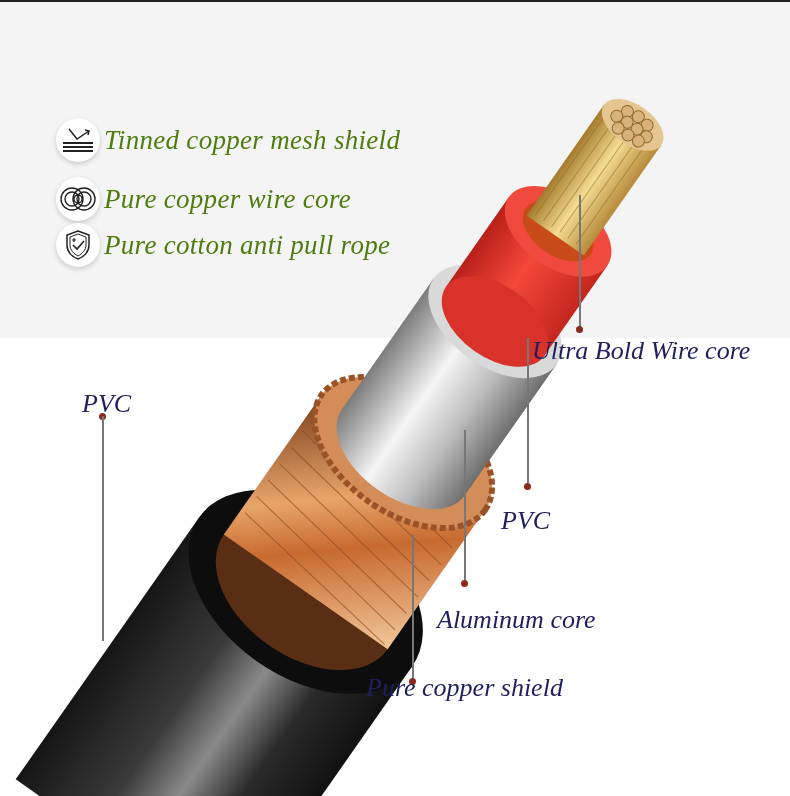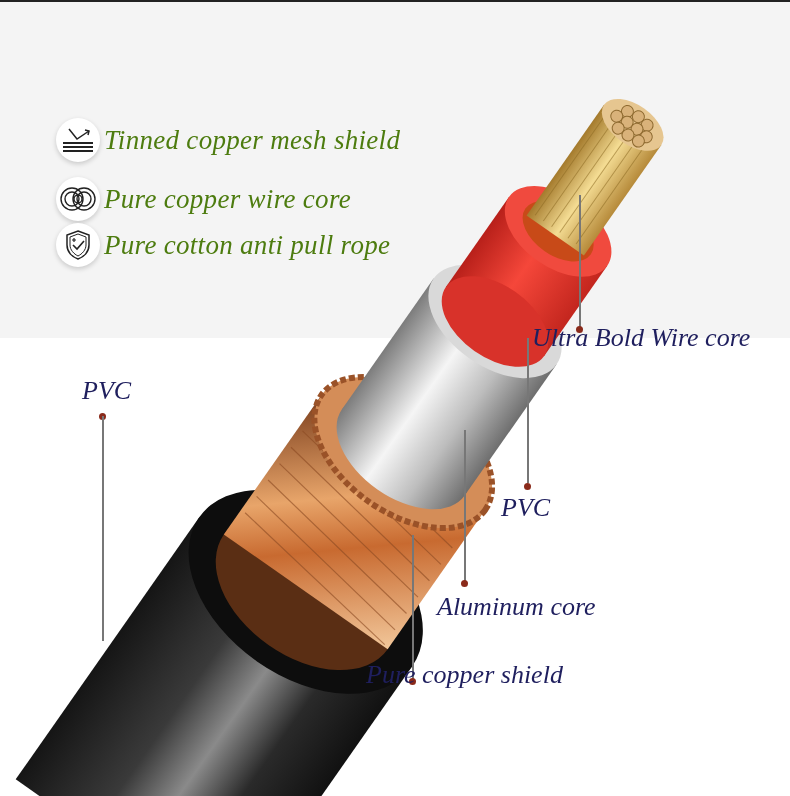--- a/index.html
+++ b/index.html
@@ -3,21 +3,21 @@
 <meta charset="utf-8">
 <style>
   html,body{margin:0;padding:0;}
   body{width:790px;height:796px;position:relative;overflow:hidden;background:#ffffff;font-family:"DejaVu Serif","Liberation Serif",serif;}
   .topband{position:absolute;left:0;top:0;width:790px;height:338px;background:#f4f4f4;}
   .topline{position:absolute;left:0;top:0;width:790px;height:2px;background:#222;}
   svg.art{position:absolute;left:0;top:0;}
   .feat{position:absolute;left:56px;display:flex;align-items:center;gap:4px;}
   .feat .ic{width:44px;height:44px;border-radius:50%;background:#fff;box-shadow:0 2px 5px rgba(0,0,0,0.18);display:flex;align-items:center;justify-content:center;}
   .feat .txt{font-family:"Liberation Serif","DejaVu Serif",serif;font-style:italic;font-size:27px;color:#4d7c0f;letter-spacing:0.3px;}
-  .lbl{position:absolute;font-family:"Liberation Serif","DejaVu Serif",serif;font-style:italic;font-size:26px;color:#1f1f5e;white-space:nowrap;}
+  .lbl{position:absolute;font-family:"Liberation Serif","DejaVu Serif",serif;font-style:italic;font-size:26px;color:#1f1f5e;white-space:nowrap;margin-top:13px;}
   .leader{position:absolute;width:2px;background:#777;}
   .dot{position:absolute;width:7px;height:7px;border-radius:50%;background:#8a2a1a;}
 </style>
 </head>
 <body>
 
 <div class="topband"></div>
 <div class="topline"></div>
 
 <svg class="art" width="790" height="796" viewBox="0 0 790 796">

